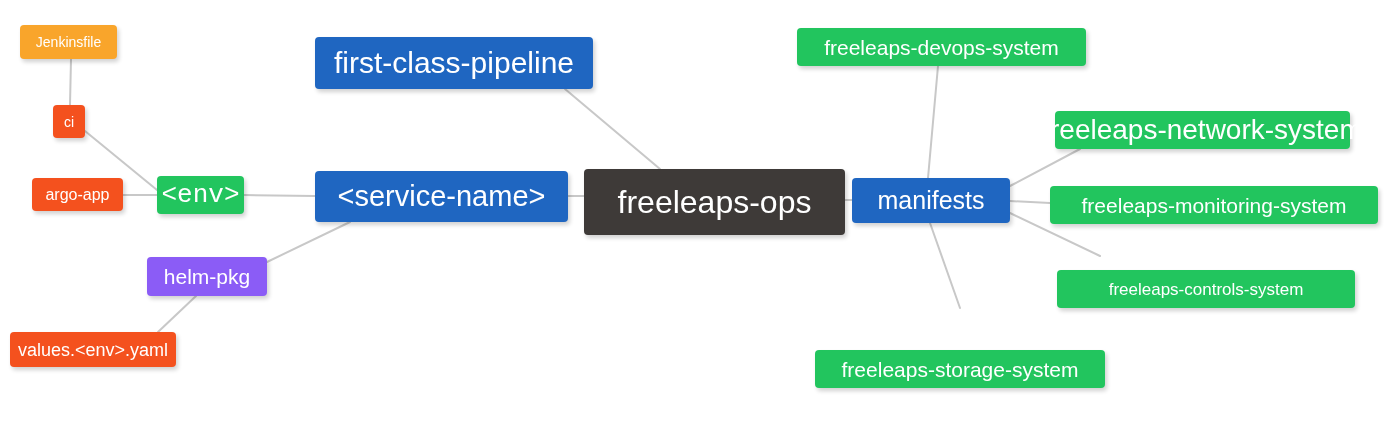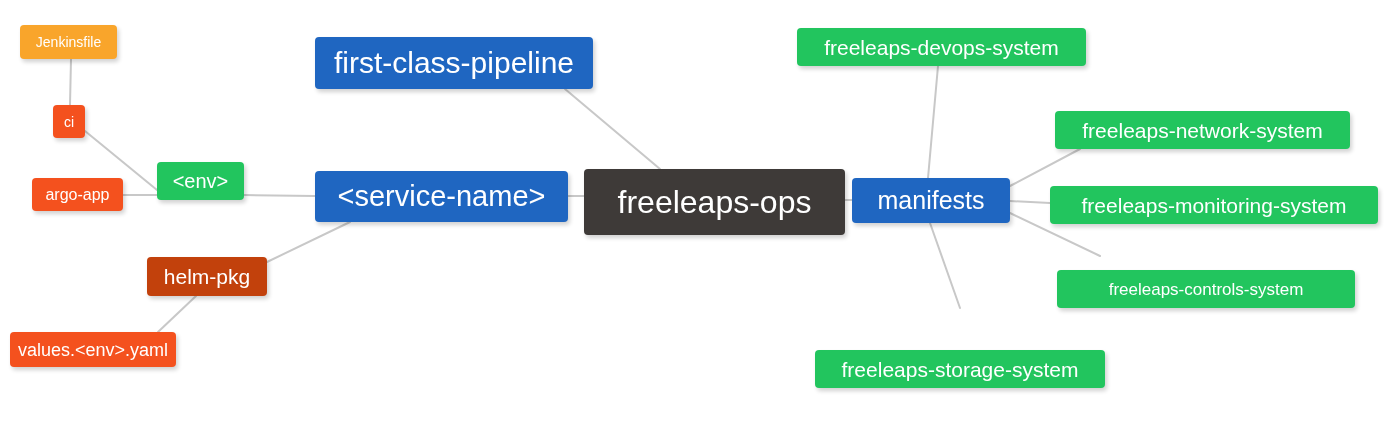--- a/index.html
+++ b/index.html
@@ -60,45 +60,45 @@
   <div id="node-layer">
       <div class="node" style="left: 20px; top: 25px; width: 97px; height: 34px; background: rgb(249, 165, 43); font-size: 14px;">
         <span>Jenkinsfile</span>
       </div>
       <div class="node" style="left: 53px; top: 105px; width: 32px; height: 33px; background: rgb(244, 81, 30); font-size: 14px;">
         <span>ci</span>
       </div>
       <div class="node" style="left: 32px; top: 178px; width: 91px; height: 33px; background: rgb(244, 81, 30); font-size: 16px;">
         <span>argo-app</span>
       </div>
-      <div class="node" style="left: 157px; top: 162px; width: 87px; height: 38px; background: rgb(34, 197, 94); font-size: 20px;">
+      <div class="node" style="left: 157px; top: 176px; width: 87px; height: 38px; background: rgb(34, 197, 94); font-size: 26px; font-family: Liberation Mono, monospace;">
         <span>&lt;env&gt;</span>
       </div>
-      <div class="node" style="left: 147px; top: 257px; width: 120px; height: 39px; background: #c2410c; font-size: 21px;">
+      <div class="node" style="left: 147px; top: 257px; width: 120px; height: 39px; background: #8b5cf6; font-size: 21px;">
         <span>helm-pkg</span>
       </div>
       <div class="node" style="left: 10px; top: 332px; width: 166px; height: 35px; background: rgb(244, 81, 30); font-size: 18px;">
         <span>values.&lt;env&gt;.yaml</span>
       </div>
       <div class="node" style="left: 315px; top: 37px; width: 278px; height: 52px; background: rgb(31, 102, 193); font-size: 30px; text-align: center;">
         <span>first-class-pipeline</span>
       </div>
       <div class="node" style="left: 315px; top: 171px; width: 253px; height: 51px; background: rgb(31, 102, 193); font-size: 29px;">
         <span>&lt;service-name&gt;</span>
       </div>
       <div class="node" style="left: 584px; top: 169px; width: 261px; height: 66px; background: rgb(62, 58, 56); font-size: 32px;">
         <span>freeleaps-ops</span>
       </div>
       <div class="node" style="left: 852px; top: 178px; width: 158px; height: 45px; background: rgb(31, 102, 193); font-size: 25px;">
         <span>manifests</span>
       </div>
       <div class="node" style="left: 797px; top: 28px; width: 289px; height: 38px; background: rgb(34, 197, 94); font-size: 21px;">
         <span>freeleaps-devops-system</span>
       </div>
-      <div class="node" style="left: 1055px; top: 111px; width: 295px; height: 38px; background: rgb(34, 197, 94); font-size: 21px;">
+      <div class="node" style="left: 1055px; top: 111px; width: 295px; height: 38px; background: rgb(34, 197, 94); font-size: 28px;">
         <span>freeleaps-network-system</span>
       </div>
       <div class="node" style="left: 1050px; top: 186px; width: 328px; height: 38px; background: rgb(34, 197, 94); font-size: 21px;">
         <span>freeleaps-monitoring-system</span>
       </div>
       <div class="node" style="left: 1057px; top: 256px; width: 298px; height: 38px; background: rgb(34, 197, 94); font-size: 17px; margin-top: 14px;">
         <span>freeleaps-controls-system</span>
       </div>
       <div class="node" style="left: 815px; top: 308px; width: 290px; height: 38px; background: rgb(34, 197, 94); font-size: 21px; margin-top: 42px;">
         <span>freeleaps-storage-system</span>

